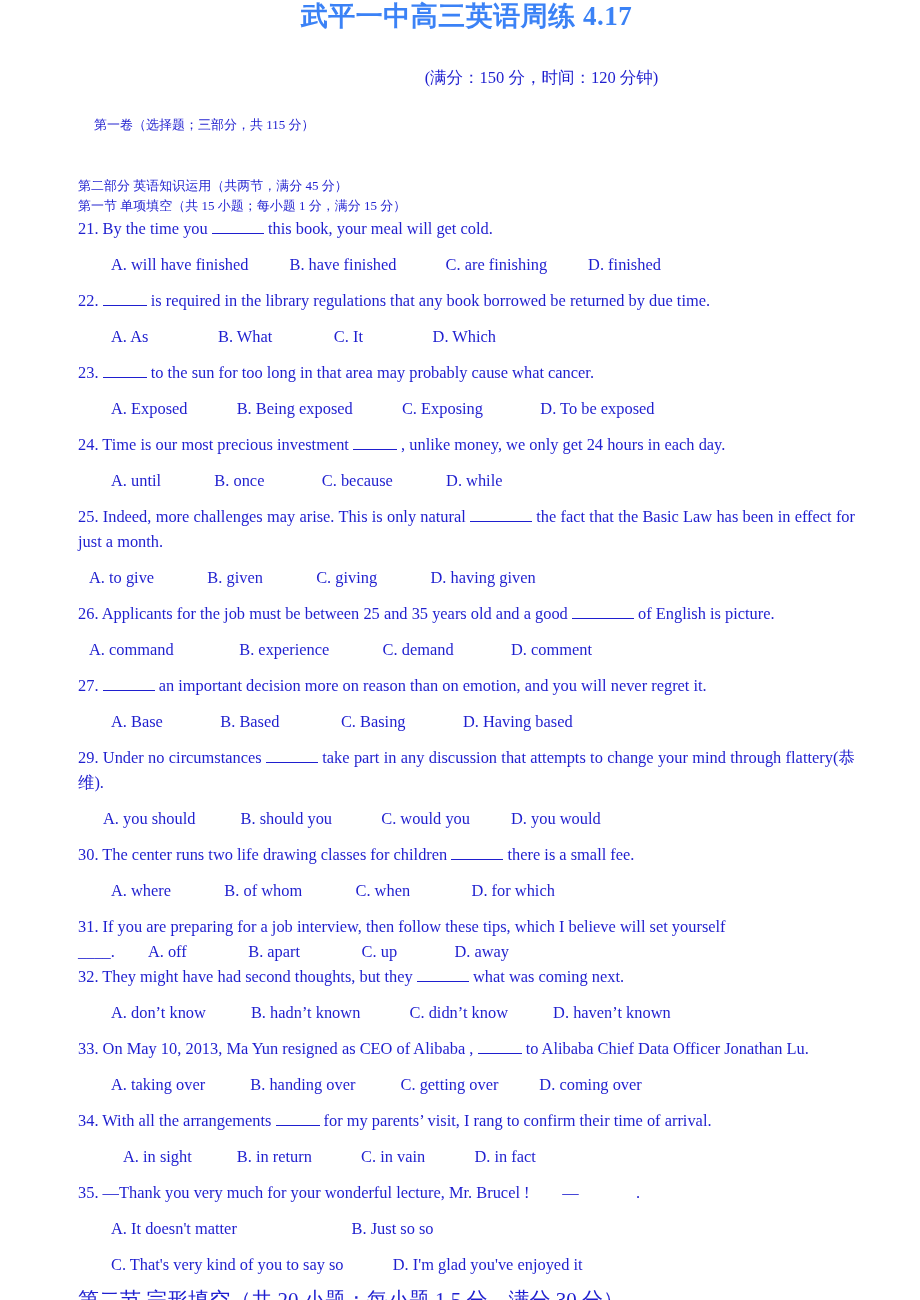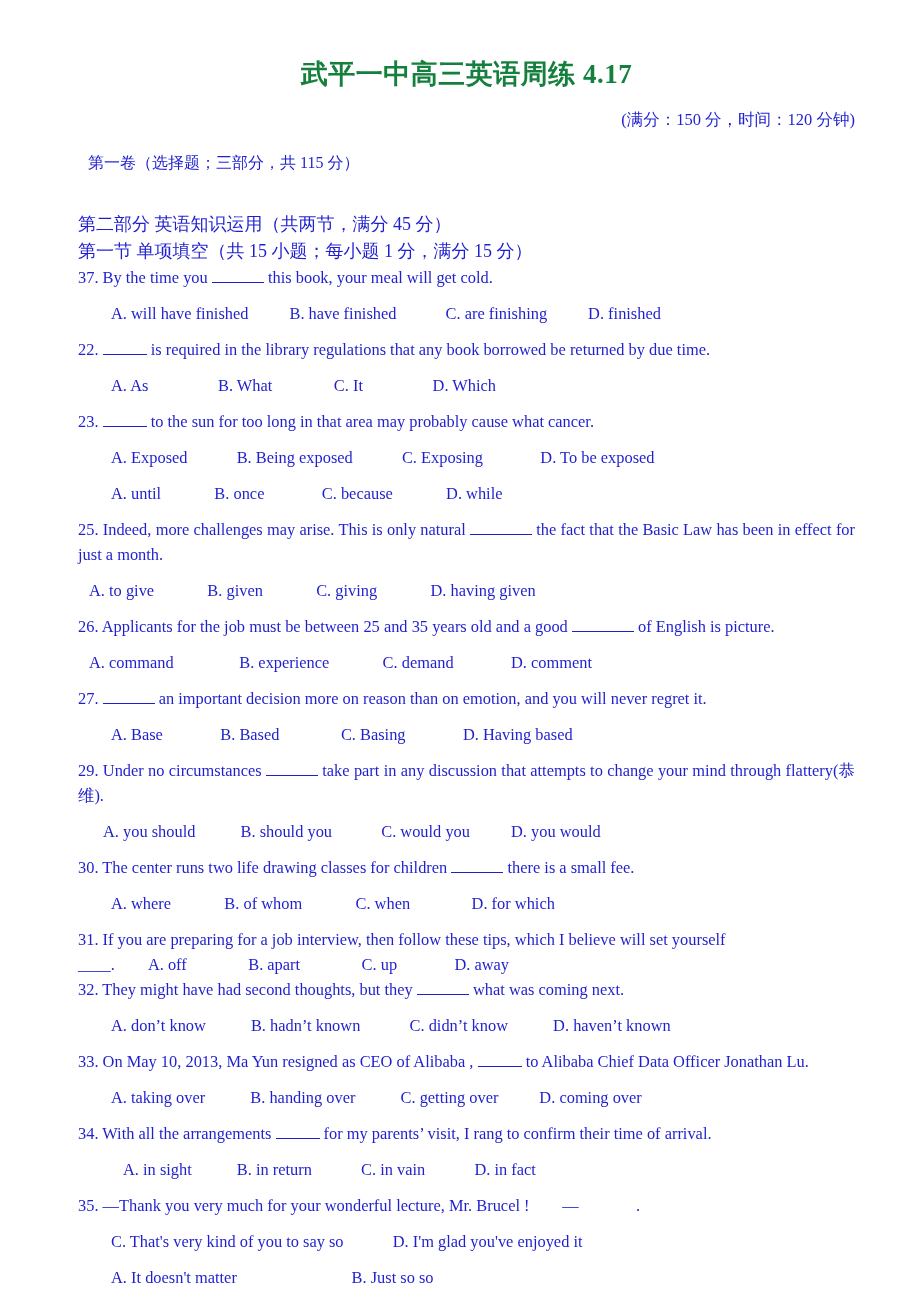--- a/index.html
+++ b/index.html
@@ -18,48 +18,47 @@
   .page {
     position: relative;
     width: 920px;
     height: 1300px;
     box-sizing: border-box;
     padding: 0 65px 0 78px;
   }
   
   .doc-title {
     margin: 0;
-    padding-top: 58px;
     text-align: center;
     font-size: 27px;
     font-weight: bold;
     letter-spacing: 0.5px;
     line-height: 1.25;
-    color: #15803d;
+    color: #3b82f6;
   }
   .subtitle {
-    margin: 0;
+    margin: 16px;
     padding-top: 16px;
     padding-left: 150px;
     font-size: 16.5px;
     line-height: 1.5;
-    text-align: right;
+    text-align: center;
   }
   .vol-line {
-    margin: 10px;
+    margin: 16px;
     padding-top: 8px;
-    font-size: 16px;
+    font-size: 13px;
     line-height: 1.5;
   }
   .spacer-line {
     height: 26px;
   }
   .section-line {
     margin: 0;
-    font-size: 18px;
+    font-size: 13px;
     line-height: 1.52;
   }
   
   .qblock {
     margin: 0;
   }
   .qtext {
     margin: 0;
     font-size: 16.4px;
     line-height: 25px;
@@ -100,35 +99,36 @@
   <p class="subtitle">(满分：150 分，时间：120 分钟)</p>
 
   <p class="vol-line">第一卷（选择题；三部分，共 115 分）</p>
 
   <div class="spacer-line"></div>
 
   <p class="section-line">第二部分 英语知识运用（共两节，满分 45 分）</p>
   <p class="section-line">第一节 单项填空（共 15 小题；每小题 1 分，满分 15 分）</p>
 
   <div class="qblock">
-    <p class="qtext"><span>37. By the time you </span><span class="blank bl-md"></span><span> this book, your meal will get cold.</span></p>
+    <p class="qtext"><span>21. By the time you </span><span class="blank bl-md"></span><span> this book, your meal will get cold.</span></p>
     <p class="opts">A. will have finished          B. have finished            C. are finishing          D. finished</p>
   </div>
 
   <div class="qblock">
     <p class="qtext"><span>22. </span><span class="blank bl-sm"></span><span> is required in the library regulations that any book borrowed be returned by due time.</span></p>
     <p class="opts">A. As                 B. What               C. It                 D. Which</p>
   </div>
 
   <div class="qblock">
     <p class="qtext"><span>23. </span><span class="blank bl-sm"></span><span> to the sun for too long in that area may probably cause what cancer.</span></p>
     <p class="opts">A. Exposed            B. Being exposed            C. Exposing              D. To be exposed</p>
   </div>
 
   <div class="qblock">
+    <p class="qtext"><span>24. Time is our most precious investment </span><span class="blank bl-sm"></span><span> , unlike money, we only get 24 hours in each day.</span></p>
     <p class="opts">A. until             B. once              C. because             D. while</p>
   </div>
 
   <div class="qblock">
     <p class="qtext"><span>  25. Indeed, more challenges may arise. This is only natural </span><span class="blank bl-lg"></span><span> the fact that the Basic Law has been in effect for just a month.</span></p>
     <p class="opts flush">A. to give             B. given             C. giving             D. having given</p>
   </div>
 
   <div class="qblock">
     <p class="qtext"><span>26. Applicants for the job must be between 25 and 35 years old and a good </span><span class="blank bl-lg"></span><span> of English is picture.</span></p>
@@ -166,19 +166,19 @@
     <p class="opts">A. taking over           B. handing over           C. getting over          D. coming over</p>
   </div>
 
   <div class="qblock">
     <p class="qtext"><span>34. With all the arrangements </span><span class="blank bl-sm"></span><span> for my parents’ visit, I rang to confirm their time of arrival.</span></p>
     <p class="opts" style="padding-left:34px;">A. in sight           B. in return            C. in vain            D. in fact</p>
   </div>
 
   <div class="qblock">
     <p class="qtext"><span>35. —Thank you very much for your wonderful lecture, Mr. Brucel !</span><span style="white-space:pre;">        —              .</span></p>
+    <p class="opts">A. It doesn't matter                            B. Just so so</p>
     <p class="opts">C. That's very kind of you to say so            D. I'm glad you've enjoyed it</p>
-    <p class="opts">A. It doesn't matter                            B. Just so so</p>
   </div>
 
   <p class="tail-section">第二节 完形填空（共 20 小题；每小题 1.5 分，满分 30 分）</p>
 
 </div>
 
 </body></html>

